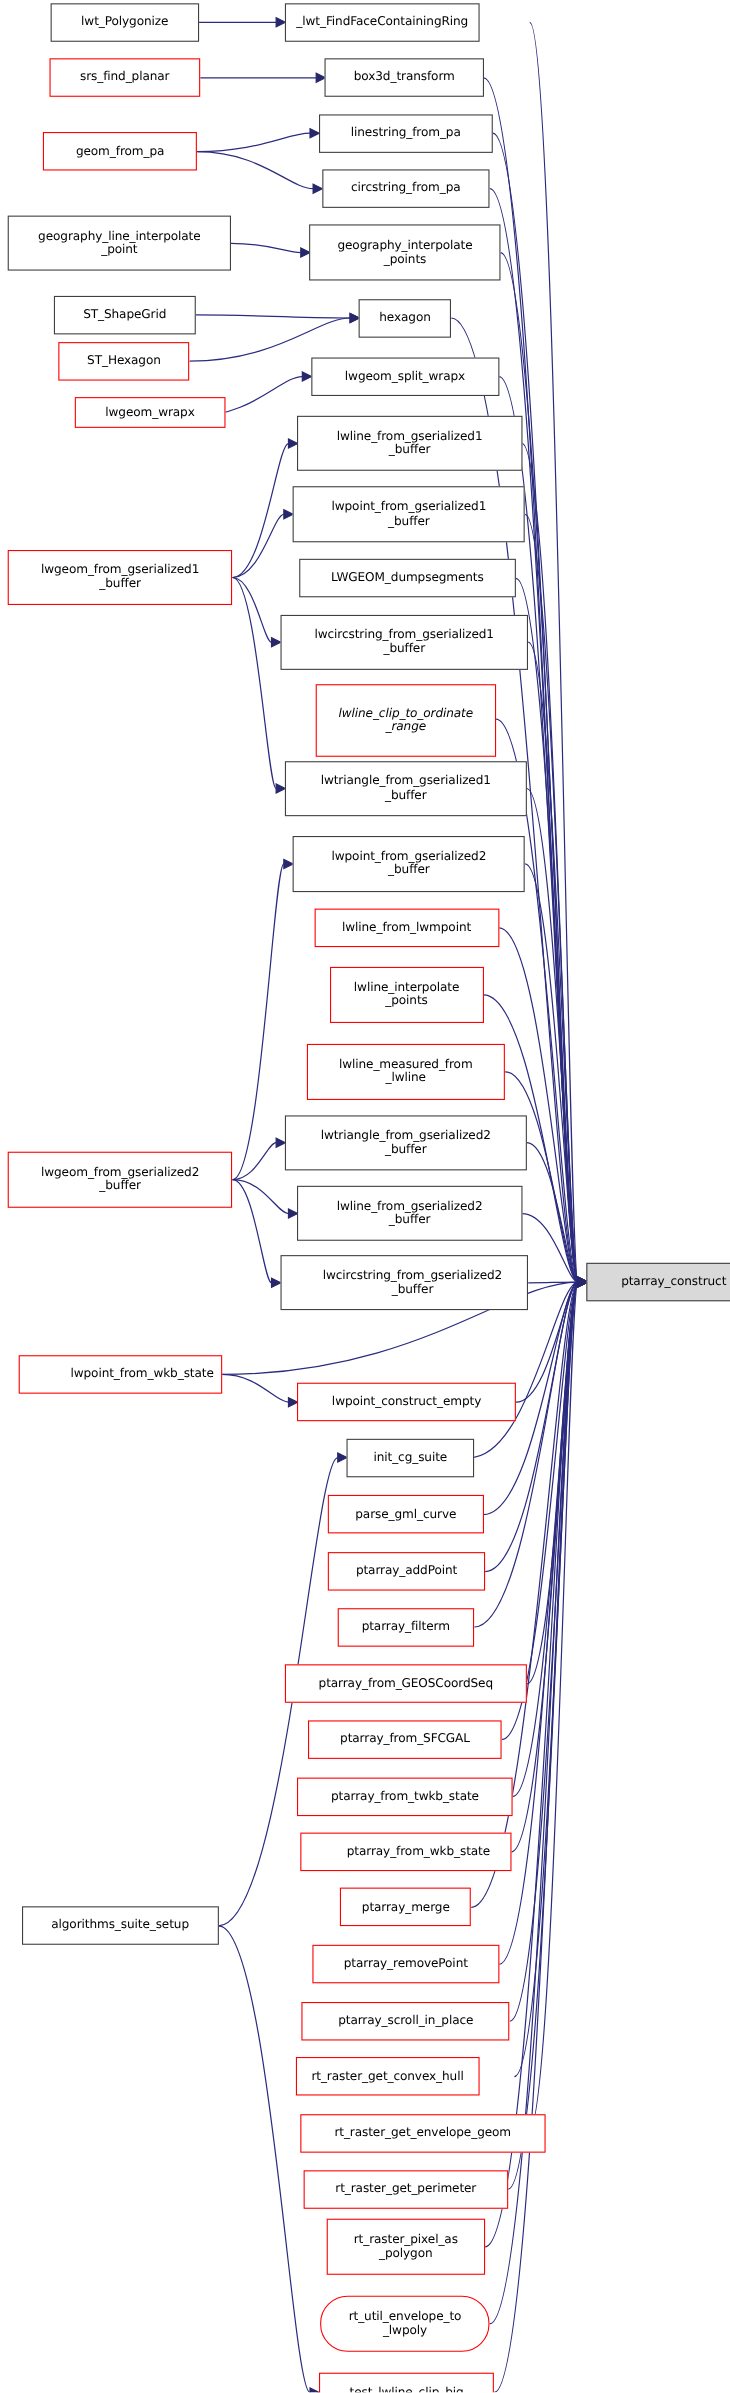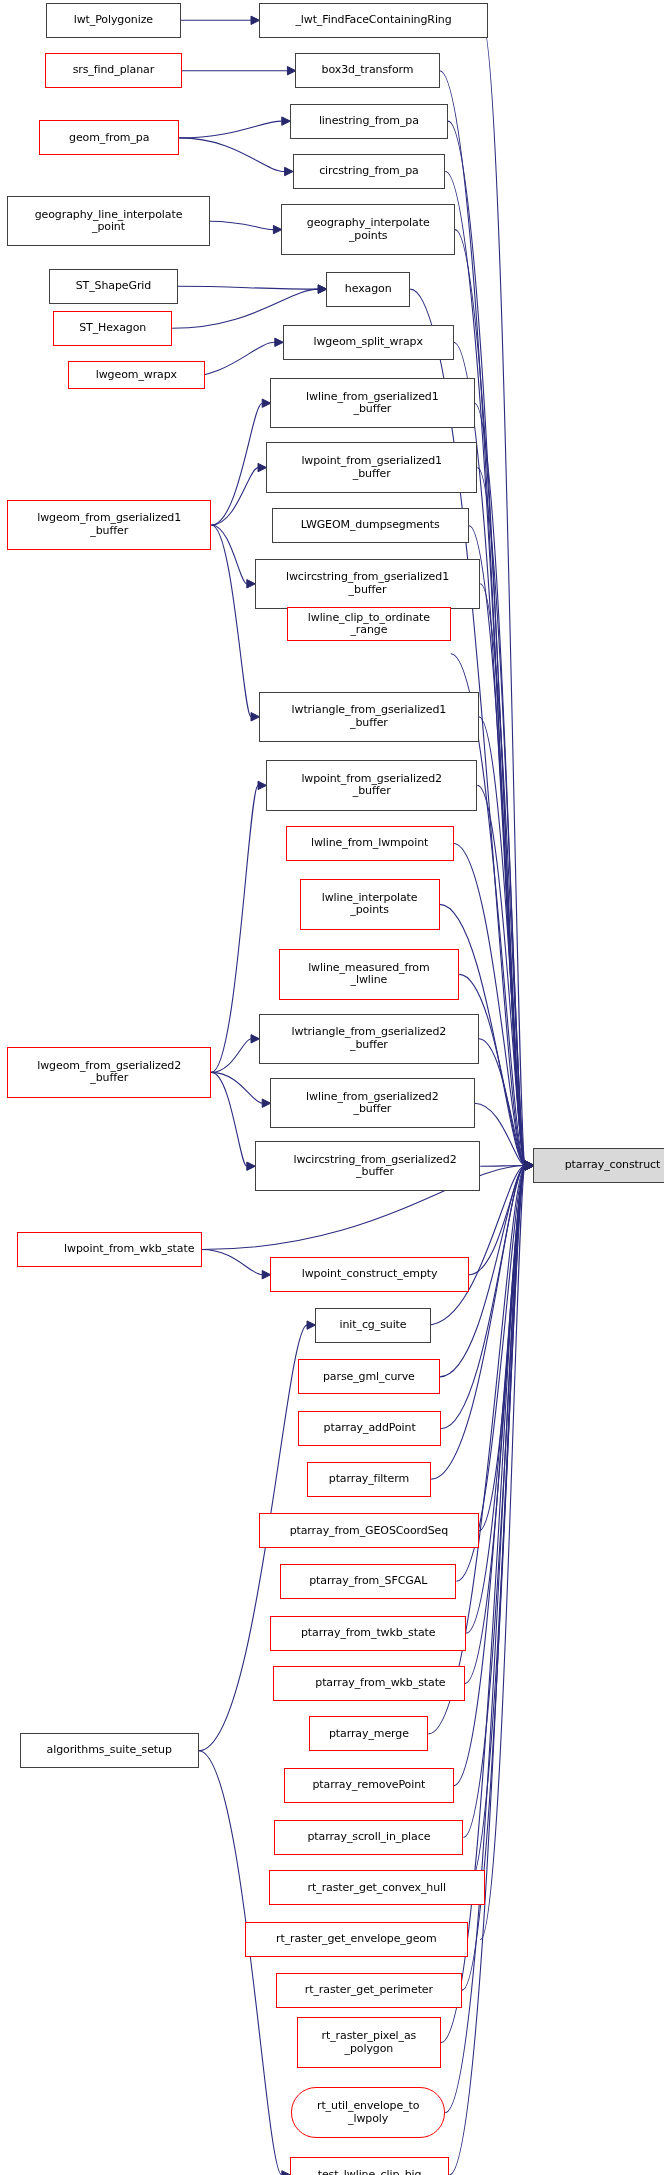--- a/index.html
+++ b/index.html
@@ -144,21 +144,21 @@
       <polygon points="525.4,1161.3 525.4,1169.7 533.9,1165.5"></polygon>
       <path d="M440.99999999999994,2042.6 C487.41999999999996,2042.6 508.52,1165.5 525.4,1165.5"></path>
       <polygon points="525.4,1161.3 525.4,1169.7 533.9,1165.5"></polygon>
       <path d="M445.2,2112.6 C489.31,2112.6 509.36,1165.5 525.4,1165.5"></path>
       <polygon points="525.4,1161.3 525.4,1169.7 533.9,1165.5"></polygon>
       <path d="M449.4,2174.8999999999996 C491.2,2174.8999999999996 510.2,1165.5 525.4,1165.5"></path>
       <polygon points="525.4,1161.3 525.4,1169.7 533.9,1165.5"></polygon>
     </svg>
   <div id="nodes">
       <div class="node black" style="left: 46.2px; top: 2.8px; width: 134.4px; height: 35px;">lwt_Polygonize</div>
-      <div class="node black" style="left: 259px; top: 2.8px; width: 229px; height: 35px;">_lwt_FindFaceContainingRing</div>
+      <div class="node black" style="left: 259px; top: 2.8px; width: 177px; height: 35px;">_lwt_FindFaceContainingRing</div>
       <div class="node red" style="left: 44.8px; top: 53.2px; width: 137.2px; height: 35px;">srs_find_planar</div>
       <div class="node black" style="left: 295.4px; top: 53.2px; width: 144.2px; height: 35px;">box3d_transform</div>
       <div class="node black" style="left: 289.8px; top: 103.6px; width: 158.2px; height: 35px;">linestring_from_pa</div>
       <div class="node red" style="left: 39.2px; top: 120.4px; width: 140px; height: 35px;">geom_from_pa</div>
       <div class="node black" style="left: 292.6px; top: 154px; width: 152.6px; height: 35px;">circstring_from_pa</div>
       <div class="node black" style="left: 7px; top: 196px; width: 203px; height: 50.4px;">geography_line_interpolate
 _point</div>
       <div class="node black" style="left: 281.4px; top: 204.4px; width: 173.6px; height: 50.4px;">geography_interpolate
 _points</div>
       <div class="node black" style="left: 49px; top: 268.8px; width: 128.8px; height: 35px; text-align: center;">ST_ShapeGrid</div>
@@ -168,21 +168,21 @@
       <div class="node red" style="left: 37.8px; top: 361.2px; width: 137.2px; height: 28px; margin-left: 30px;">lwgeom_wrapx</div>
       <div class="node black" style="left: 270.2px; top: 378px; width: 204.4px; height: 50.4px;">lwline_from_gserialized1
 _buffer</div>
       <div class="node black" style="left: 266px; top: 442.4px; width: 211.4px; height: 50.4px;">lwpoint_from_gserialized1
 _buffer</div>
       <div class="node red" style="left: 7px; top: 499.8px; width: 204.4px; height: 50.4px;">lwgeom_from_gserialized1
 _buffer</div>
       <div class="node black" style="left: 271.6px; top: 508.2px; width: 197.4px; height: 35px;">LWGEOM_dumpsegments</div>
       <div class="node black" style="left: 254.8px; top: 558.6px; width: 225.4px; height: 50.4px;">lwcircstring_from_gserialized1
 _buffer</div>
-      <div class="node red" style="left: 287px; top: 607px; width: 163.8px; height: 34px;">lwline_clip_to_ordinate
+      <div class="node red" style="left: 287px; top: 622px; width: 163.8px; height: 66px; font-style: italic;">lwline_clip_to_ordinate
 _range</div>
       <div class="node black" style="left: 259px; top: 691.6px; width: 219.8px; height: 50.4px;">lwtriangle_from_gserialized1
 _buffer</div>
       <div class="node black" style="left: 266px; top: 760.2px; width: 211.4px; height: 50.4px;">lwpoint_from_gserialized2
 _buffer</div>
       <div class="node red" style="left: 285.6px; top: 826px; width: 168px; height: 35px;">lwline_from_lwmpoint</div>
       <div class="node red" style="left: 299.6px; top: 879.2px; width: 140px; height: 50.4px;">lwline_interpolate
 _points</div>
       <div class="node red" style="left: 278.6px; top: 949.2px; width: 180.6px; height: 50.4px;">lwline_measured_from
 _lwline</div>
@@ -202,22 +202,22 @@
       <div class="node red" style="left: 298.2px; top: 1411.2px; width: 142.8px; height: 35px;">ptarray_addPoint</div>
       <div class="node red" style="left: 306.6px; top: 1461.6px; width: 124.6px; height: 35px;">ptarray_filterm</div>
       <div class="node red" style="left: 259px; top: 1513.4px; width: 219.8px; height: 35px;">ptarray_from_GEOSCoordSeq</div>
       <div class="node red" style="left: 280px; top: 1563.8px; width: 176.4px; height: 35px;">ptarray_from_SFCGAL</div>
       <div class="node red" style="left: 270.2px; top: 1615.6px; width: 196px; height: 35px;">ptarray_from_twkb_state</div>
       <div class="node red" style="left: 273px; top: 1666px; width: 191.8px; height: 35px; padding-left: 23px;">ptarray_from_wkb_state</div>
       <div class="node red" style="left: 309.4px; top: 1716.4px; width: 119px; height: 35px;">ptarray_merge</div>
       <div class="node black" style="left: 19.6px; top: 1733.2px; width: 179.2px; height: 35px;">algorithms_suite_setup</div>
       <div class="node red" style="left: 284.2px; top: 1768.2px; width: 169.4px; height: 35px;">ptarray_removePoint</div>
       <div class="node red" style="left: 274.4px; top: 1820px; width: 189px; height: 35px;">ptarray_scroll_in_place</div>
-      <div class="node red" style="left: 268.8px; top: 1870.4px; width: 216px; height: 35px;">rt_raster_get_convex_hull</div>
-      <div class="node red" style="left: 245px; top: 1922.2px; width: 222.6px; height: 35px;">rt_raster_get_envelope_geom</div>
+      <div class="node red" style="left: 268.8px; top: 1870.4px; width: 167px; height: 35px;">rt_raster_get_convex_hull</div>
+      <div class="node red" style="left: 273px; top: 1922.2px; width: 222.6px; height: 35px;">rt_raster_get_envelope_geom</div>
       <div class="node red" style="left: 275.8px; top: 1972.6px; width: 186.2px; height: 35px;">rt_raster_get_perimeter</div>
       <div class="node red" style="left: 296.8px; top: 2017.4px; width: 144.2px; height: 50.4px;">rt_raster_pixel_as
 _polygon</div>
       <div class="node red" style="left: 291.2px; top: 2087.4px; width: 154px; height: 50.4px; border-radius: 25px;">rt_util_envelope_to
 _lwpoly</div>
       <div class="node red" style="left: 289.8px; top: 2157.4px; width: 159.6px; height: 35px;">test_lwline_clip_big</div>
     </div>
 </div>
 
 </body></html>

